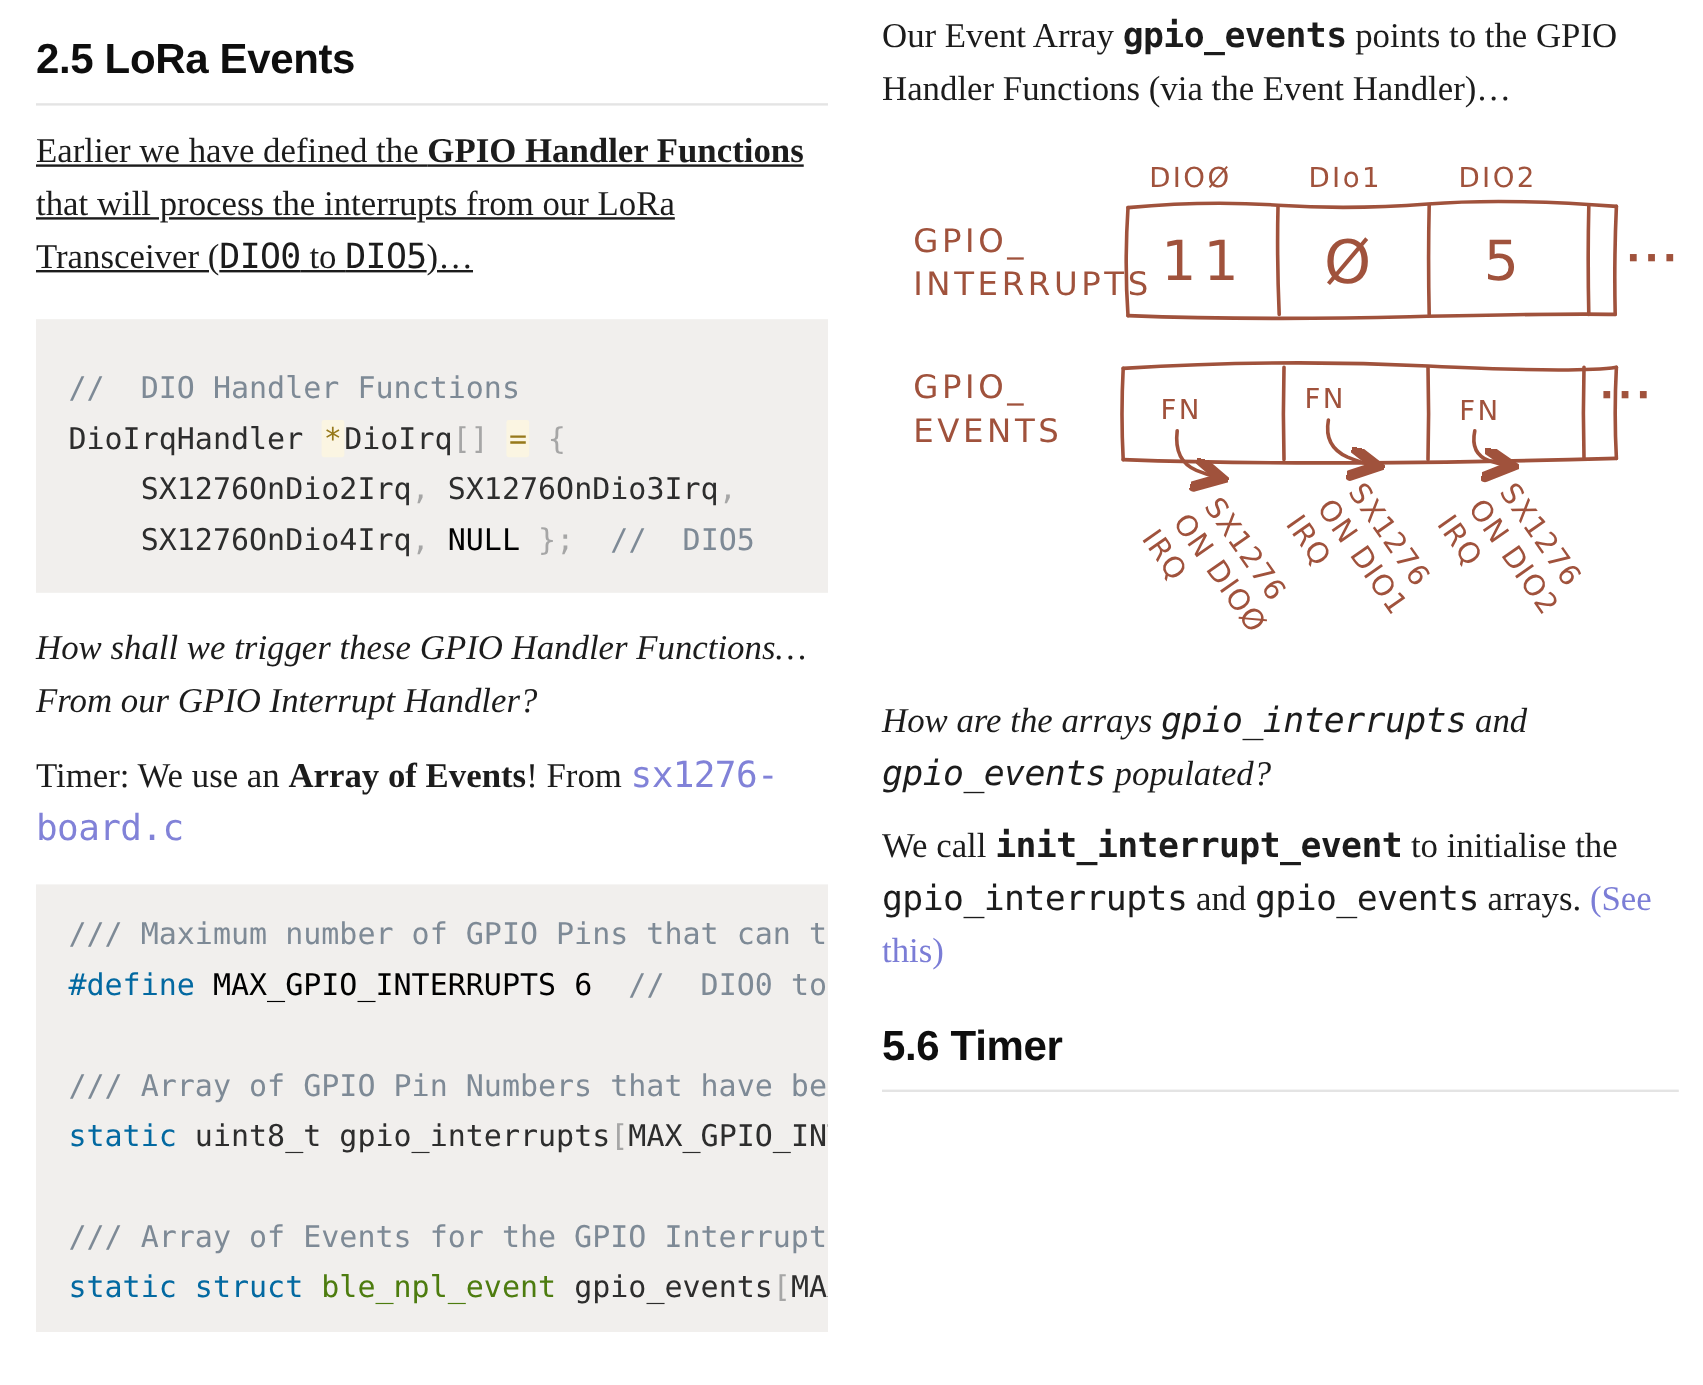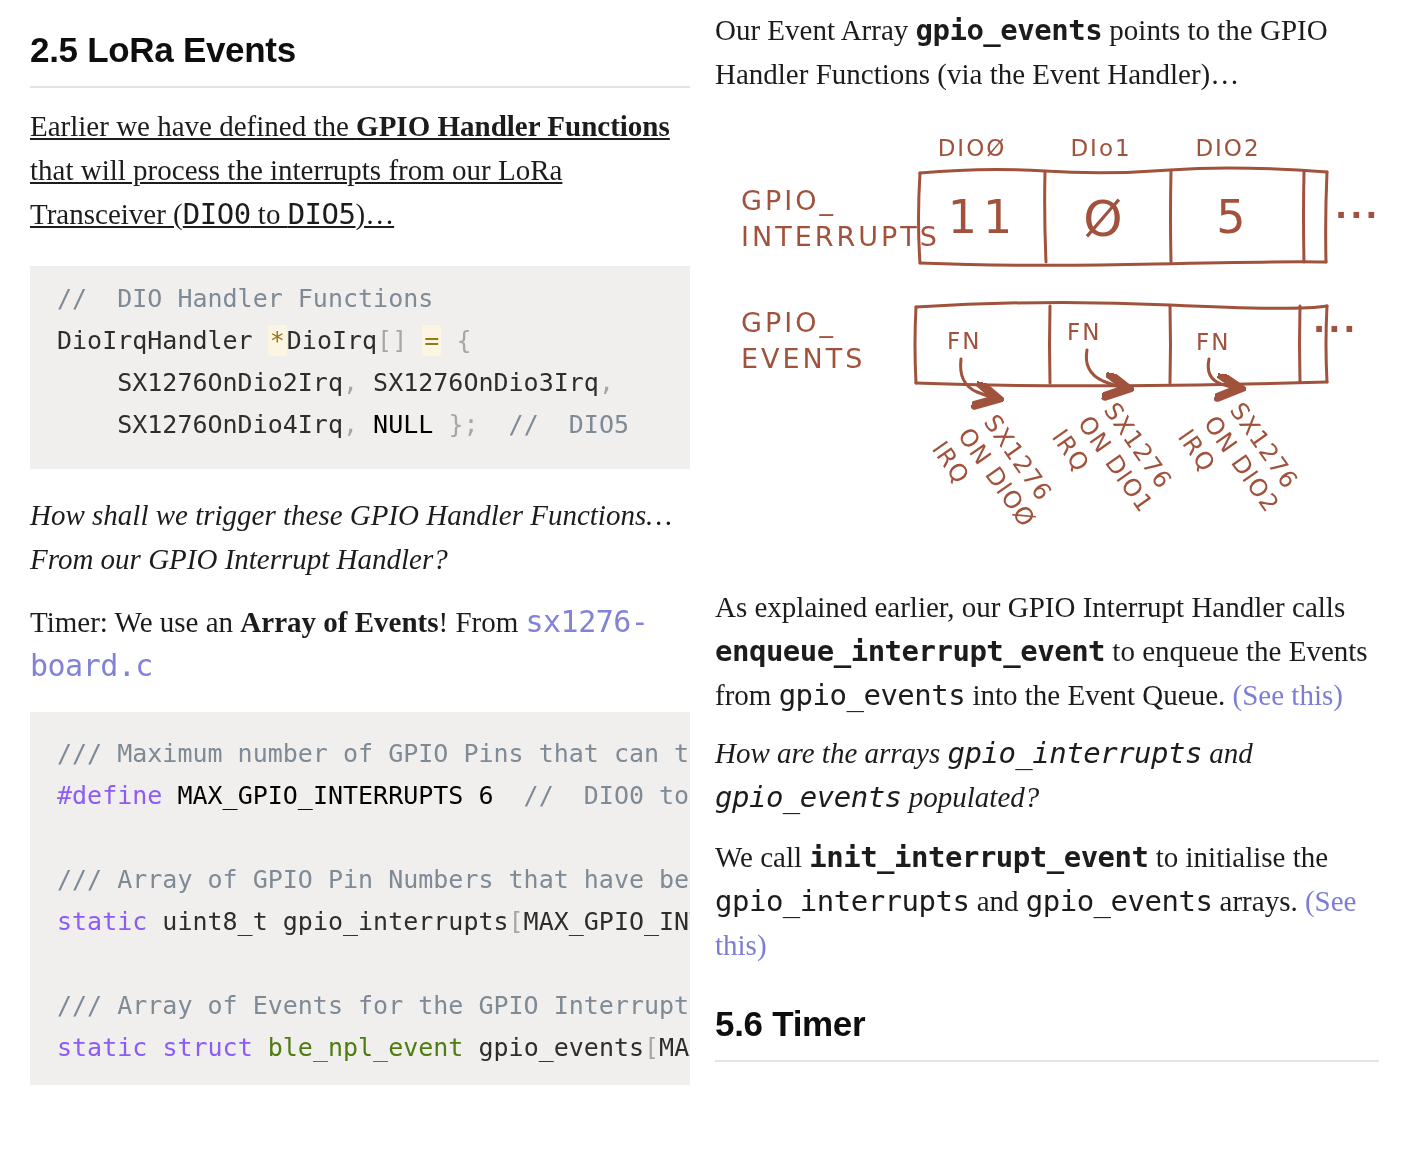--- a/index.html
+++ b/index.html
@@ -1,20 +1,20 @@
 <!DOCTYPE html>
 <html><head>
 <meta charset="utf-8">
 <style>
   html,body{margin:0;padding:0;background:#ffffff;}
   body{width:1419px;height:1154px;position:relative;overflow:hidden;
        font-family:"Liberation Serif",serif;color:#1c1c1c;}
   .col{position:absolute;top:0;}
   #colL{left:30px;width:660px;}
-  #colR{left:715px;width:664px;}
+  #colR{left:735px;width:664px;}
 
   h2.section{font-family:"Liberation Sans",sans-serif;font-weight:700;
              font-size:35px;line-height:40px;color:#0e0e0e;margin:0;letter-spacing:-0.3px;}
   #lora-heading{margin-top:30px;}
   #timer-heading{margin-top:37px;}
   hr.rule{border:none;border-top:2px solid #e4e4e4;margin:16px 0 0;}
 
   p{font-size:29px;line-height:44px;margin:0;color:#1c1c1c;}
   p.it{font-style:italic;}
   #l-para1{margin-top:16px;text-decoration:underline;}
@@ -28,25 +28,25 @@
   .b{font-weight:700;}
   .c,.bc,.ic{font-family:"DejaVu Sans Mono",monospace;font-size:29px;line-height:1;letter-spacing:-0.5px;}
   .bc{font-weight:700;}
   .ic{font-style:italic;}
   a.a{color:#7b7dd6;text-decoration:none;}
   a.ac{font-family:"DejaVu Sans Mono",monospace;font-size:30px;line-height:1;
        color:#8182d8;text-decoration:none;letter-spacing:-0.5px;}
 
   .code{background:#f1efed;overflow:hidden;
         font-family:"DejaVu Sans Mono",monospace;font-size:25px;line-height:42px;color:#2d2d2d;}
-  #code1{margin-top:30px;padding:12px 0 23px 27px;}
+  #code1{margin-top:30px;padding:37px 0 23px 27px;}
   #code2{margin-top:24px;padding:21px 0 16px 27px;}
   .cl{height:42px;white-space:pre;}
   .cm{color:#7e8a96;}
-  .kw{color:#8b5cf6;}
+  .kw{color:#0369a1;}
   .kc{color:#000000;text-align:right;}
   .ty{color:#4d7c0f;}
   .pu{color:#a6a6a6;}
   .op{color:#97791b;background:#fbf5e2;border-radius:2px;padding:1px 2px;}
 
   
   #diagram{display:block;margin-top:24px;}
   #diagram path{stroke:#a0523c;stroke-width:3;fill:none;stroke-linecap:round;}
   #diagram text{fill:#a0523c;font-family:"DejaVu Sans",sans-serif;}
   .d-lab{font-size:27px;letter-spacing:3px;}
@@ -149,18 +149,17 @@
       <text class="d-rot" x="-4" y="29">ON DIO1</text>
       <text class="d-rot" x="-8" y="58">IRQ</text>
     </g>
     <g transform="translate(514,290) rotate(55)">
       <text class="d-rot" x="0" y="0">SX1276</text>
       <text class="d-rot" x="-4" y="29">ON DIO2</text>
       <text class="d-rot" x="-8" y="58">IRQ</text>
     </g>
   </svg>
 
-  <p id="r-para2"><span>As explained earlier, our GPIO Interrupt Handler calls </span><span class="bc">enqueue_interrupt_event</span><span> to enqueue the Events from </span><span class="c">gpio_events</span><span> into the Event Queue. </span><a class="a" href="#">(See this)</a></p>
   <p class="it" id="r-para3"><span>How are the arrays </span><span class="ic">gpio_interrupts</span><span> and </span><span class="ic">gpio_events</span><span> populated?</span></p>
   <p id="r-para4"><span>We call </span><span class="bc">init_interrupt_event</span><span> to initialise the </span><span class="c">gpio_interrupts</span><span> and </span><span class="c">gpio_events</span><span> arrays. </span><a class="a" href="#">(See this)</a></p>
   <h2 class="section" id="timer-heading">5.6 Timer</h2>
   <hr class="rule">
 </div>
 
 </body></html>

